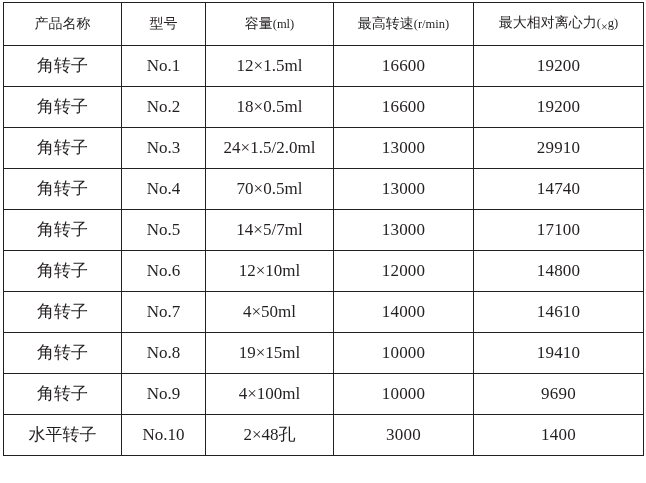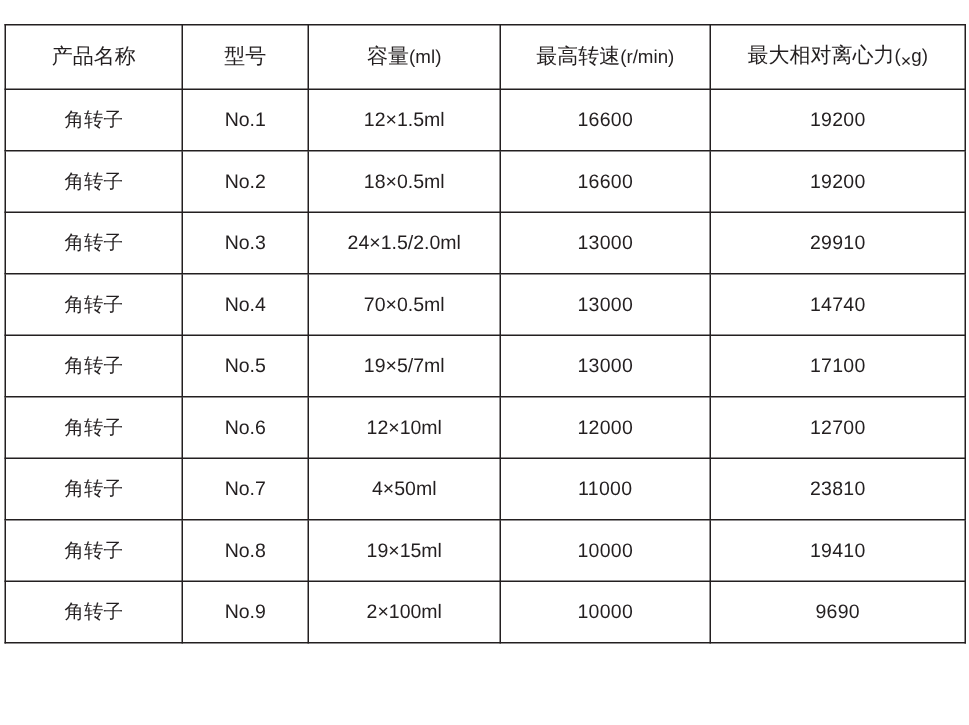--- a/index.html
+++ b/index.html
@@ -11,34 +11,35 @@
     width: 646px;
     height: 483px;
     font-family: "Liberation Sans", sans-serif;
     color: #231f20;
     overflow: hidden;
   }
   .sheet {
     width: 562px;
     height: 483px;
     box-sizing: border-box;
-    padding: 16px 3px 3px 3px;
+    padding: 2px 3px 3px 3px;
+    font-family: Liberation Serif, serif;
   }
   table.spec-table {
     width: 640px;
     border-collapse: collapse;
     table-layout: fixed;
   }
   table.spec-table th,
   table.spec-table td {
     border: 1px solid #231f20;
     text-align: center;
     vertical-align: middle;
     font-weight: normal;
-    font-size: 13px;
+    font-size: 17px;
     line-height: 1.2;
     height: 40px;
     padding: 0 2px;
     white-space: nowrap;
   }
   table.spec-table thead th {
     height: 42px;
     font-size: 13.5px;
   }
   .col-0 { width: 118px; }
@@ -111,47 +112,54 @@
       <tr>
         <td class="cell-zh">角转子</td>
         <td class="cell-model">No.4</td>
         <td class="cell-cap">70×0.5ml</td>
         <td class="cell-num">13000</td>
         <td class="cell-num">14740</td>
       </tr>
       <tr>
         <td class="cell-zh">角转子</td>
         <td class="cell-model">No.5</td>
-        <td class="cell-cap">19×5/7ml</td>
+        <td class="cell-cap">14×5/7ml</td>
         <td class="cell-num">13000</td>
         <td class="cell-num">17100</td>
       </tr>
       <tr>
         <td class="cell-zh">角转子</td>
         <td class="cell-model">No.6</td>
         <td class="cell-cap">12×10ml</td>
         <td class="cell-num">12000</td>
-        <td class="cell-num">12700</td>
+        <td class="cell-num">14800</td>
       </tr>
       <tr>
         <td class="cell-zh">角转子</td>
         <td class="cell-model">No.7</td>
         <td class="cell-cap">4×50ml</td>
-        <td class="cell-num">11000</td>
-        <td class="cell-num">23810</td>
+        <td class="cell-num">14000</td>
+        <td class="cell-num">14610</td>
       </tr>
       <tr>
         <td class="cell-zh">角转子</td>
         <td class="cell-model">No.8</td>
         <td class="cell-cap">19×15ml</td>
         <td class="cell-num">10000</td>
         <td class="cell-num">19410</td>
       </tr>
       <tr>
         <td class="cell-zh">角转子</td>
         <td class="cell-model">No.9</td>
-        <td class="cell-cap">2×100ml</td>
+        <td class="cell-cap">4×100ml</td>
         <td class="cell-num">10000</td>
         <td class="cell-num">9690</td>
+      </tr>
+      <tr>
+        <td class="cell-zh">水平转子</td>
+        <td class="cell-model">No.10</td>
+        <td class="cell-cap">2×48孔</td>
+        <td class="cell-num">3000</td>
+        <td class="cell-num">1400</td>
       </tr>
     </tbody>
   </table>
 </div>
 
 </body></html>

